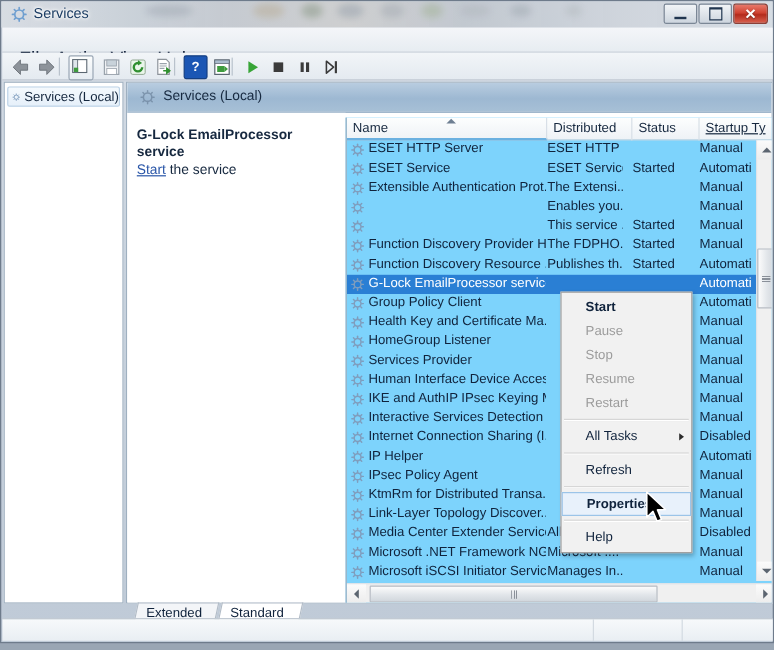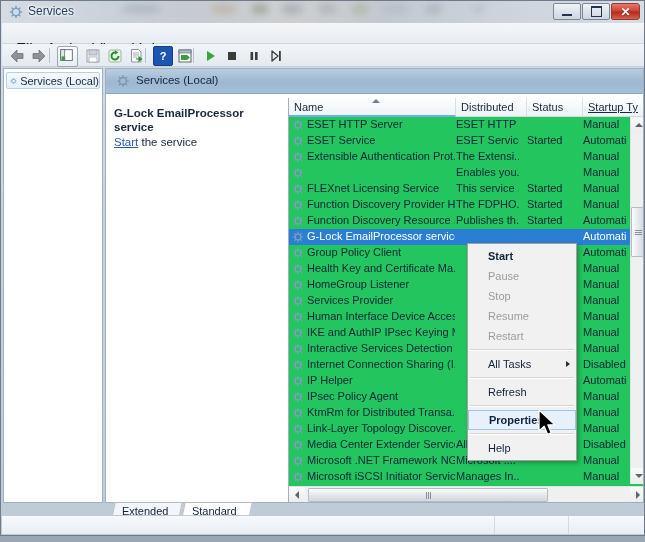--- a/index.html
+++ b/index.html
@@ -119,21 +119,21 @@
     font-size:11.5px;font-weight:bold;color:#16283f;line-height:14px;
   }
   #detail .svc-action{
     position:absolute;left:8px;top:42px;font-size:11.5px;color:#16283f;
   }
   #detail .svc-action a{color:#2a56a8;text-decoration:underline;cursor:pointer;}
 
   
   #listview{
     position:absolute;left:182px;top:29px;width:357px;height:405px;
-    background:#22c55e;border-left:1px solid #9fb0c0;box-sizing:border-box;
+    background:#7dd3fc;border-left:1px solid #9fb0c0;box-sizing:border-box;
     overflow:hidden;
   }
   #colhead{
     position:absolute;left:0;top:0;width:357px;height:19px;
     background:linear-gradient(180deg,#fdfefe,#eef2f6);
     border-bottom:1px solid #d2dae2;box-sizing:border-box;
   }
   .ch{position:absolute;top:0;height:19px;line-height:18px;
     font-size:11px;color:#16283f;padding-left:5px;box-sizing:border-box;
     border-right:1px solid #d8dfe7;}
@@ -485,21 +485,20 @@
     <line x1="8" y1="1.6" x2="8" y2="3.3"></line>
                 <line x1="8" y1="12.7" x2="8" y2="14.4"></line>
     <line x1="1.6" y1="8" x2="3.3" y2="8"></line>
                 <line x1="12.7" y1="8" x2="14.4" y2="8"></line>
     <line x1="3.4" y1="3.4" x2="4.6" y2="4.6"></line>
                 <line x1="11.4" y1="11.4" x2="12.6" y2="12.6"></line>
     <line x1="12.6" y1="3.4" x2="11.4" y2="4.6"></line>
                 <line x1="4.6" y1="11.4" x2="3.4" y2="12.6"></line>
   </g>
             </svg>
-            <div class="c-name">FLEXnet Licensing Service</div>
             <div class="c-desc">This service ...</div>
             <div class="c-status">Started</div>
             <div class="c-startup">Manual</div>
           </div>
           <div class="row">
             <svg class="ico" viewBox="0 0 16 16">
   <circle cx="8" cy="8" r="3.8" fill="none" stroke="#7f9dbd" stroke-width="1.7"></circle>
   <g stroke="#7f9dbd" stroke-width="1.6" stroke-linecap="round">
     <line x1="8" y1="1.6" x2="8" y2="3.3"></line>
                 <line x1="8" y1="12.7" x2="8" y2="14.4"></line>

